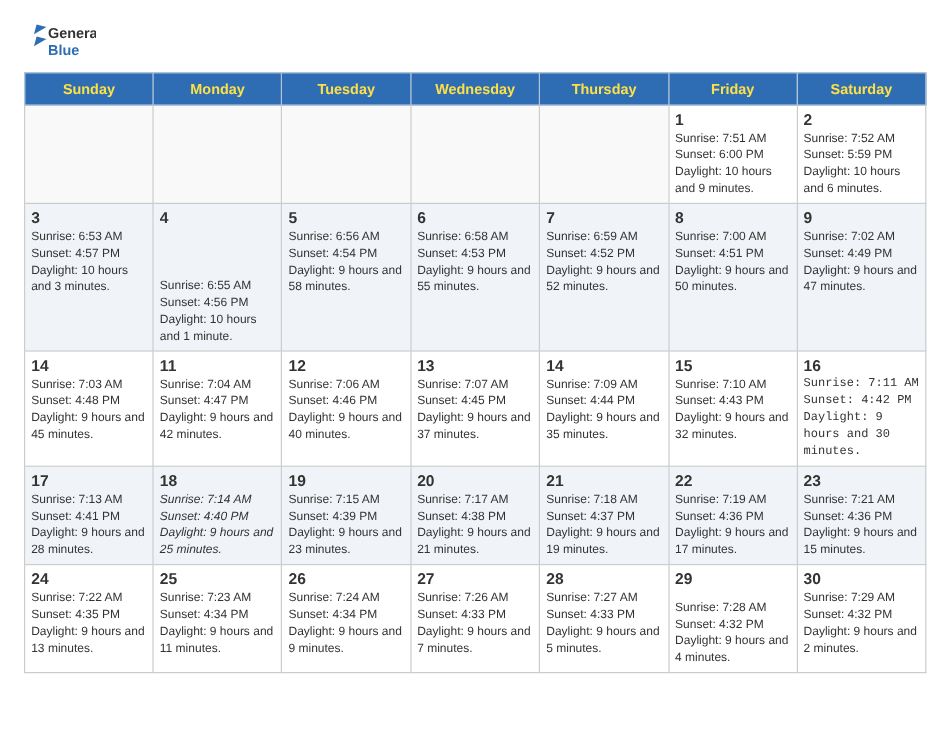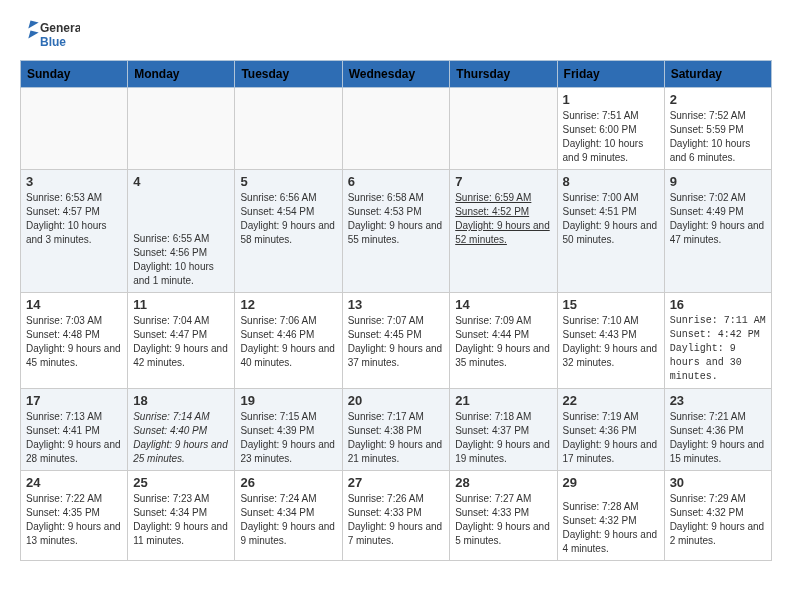--- a/index.html
+++ b/index.html
@@ -24,26 +24,26 @@
     .title-area { text-align: right; }
     .month-title { font-size: 38px; color: #333; font-weight: normal; }
     .location { font-size: 16px; color: #555; margin-top: 2px; }
     .calendar {
       width: 100%;
       border-collapse: collapse;
       margin-top: 4px;
     }
     .calendar th {
       background: #2e6db4;
-      color: #000000;
+      color: #fde047;
       font-size: 12px;
       font-weight: bold;
       padding: 6px 6px;
       border: 1px solid #b0c4d8;
-      text-align: left;
+      text-align: center;
     }
     .calendar td {
       border: 1px solid #ccc;
       vertical-align: top;
       padding: 4px 5px;
       width: 108px;
       min-height: 80px;
       font-size: 10px;
       color: #333;
       background: #fff;
@@ -133,21 +133,21 @@
 Daylight: 9 hours and 58 minutes.</div>
         </td>
         <td class="shaded">
           <span class="day-num">6</span>
           <div class="day-info" style="white-space: pre-line;">Sunrise: 6:58 AM
 Sunset: 4:53 PM
 Daylight: 9 hours and 55 minutes.</div>
         </td>
         <td class="shaded">
           <span class="day-num">7</span>
-          <div class="day-info" style="white-space: pre-line; text-decoration: underline;">Sunrise: 6:59 AM
+          <div class="day-info" style="white-space: pre-line;">Sunrise: 6:59 AM
 Sunset: 4:52 PM
 Daylight: 9 hours and 52 minutes.</div>
         </td>
         <td class="shaded">
           <span class="day-num">8</span>
           <div class="day-info" style="white-space: pre-line;">Sunrise: 7:00 AM
 Sunset: 4:51 PM
 Daylight: 9 hours and 50 minutes.</div>
         </td>
         <td class="shaded">

